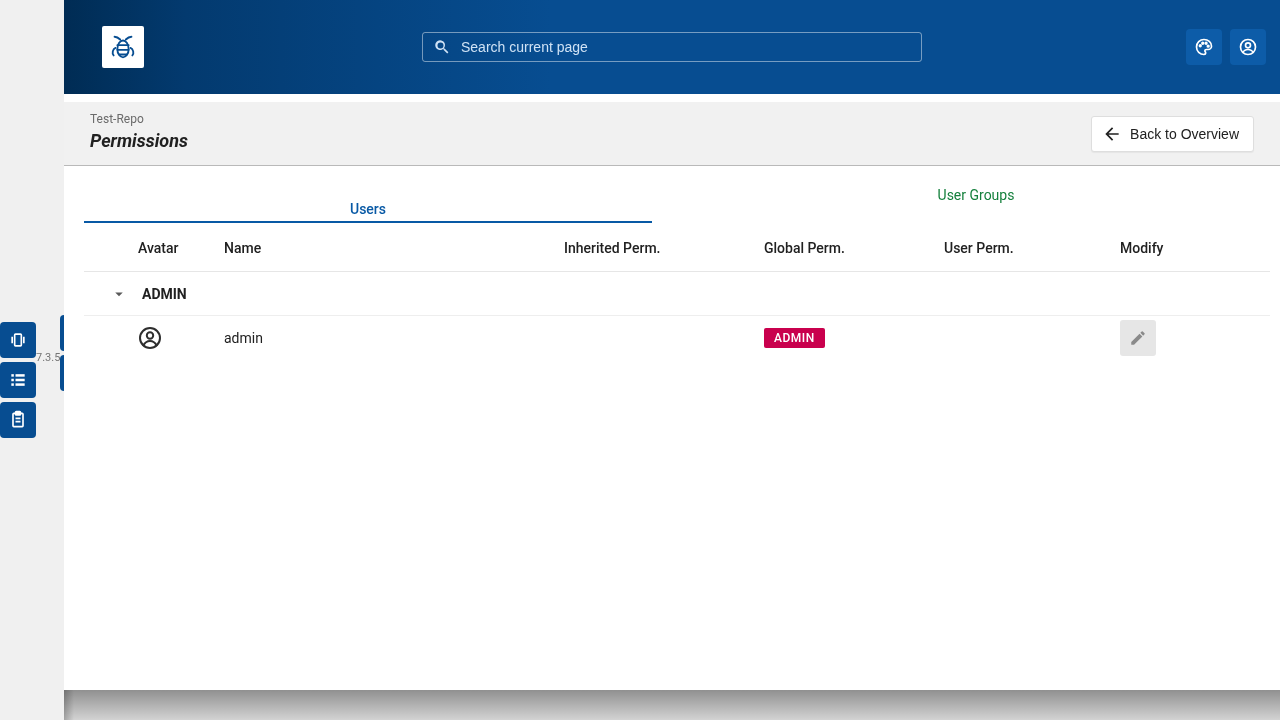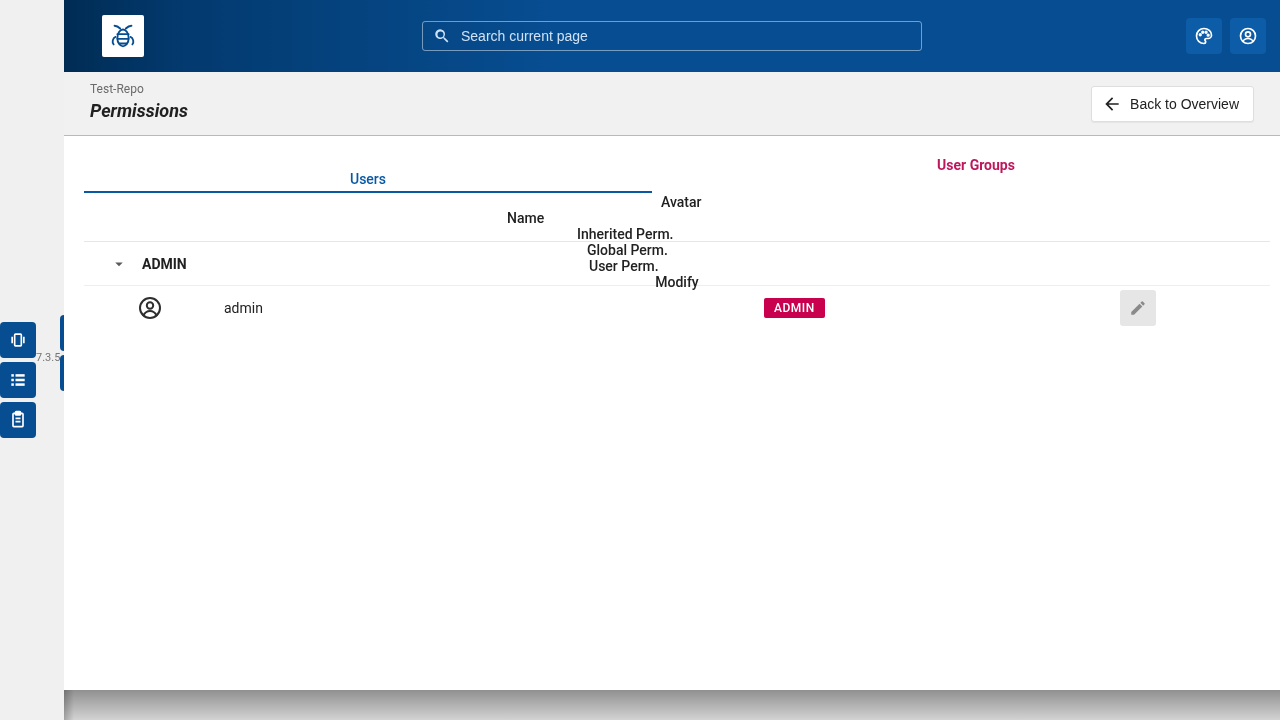--- a/index.html
+++ b/index.html
@@ -72,21 +72,21 @@
     position: absolute;
     left: 64px; top: 0;
     width: 1216px; height: 690px;
     background: #ffffff;
     z-index: 4;
     display: flex; flex-direction: column;
   }
 
   
   .topbar {
-    height: 72px;
+    height: 94px;
     background: linear-gradient(90deg, #002c54 0%, #033a6f 10%, #074D91 40%, #074D91 100%);
     display: flex; align-items: center;
     padding: 16px 14px;
     position: relative;
   }
   .logo-tile {
     width: 42px; height: 42px;
     background: #fff;
     border-radius: 2px;
     display: flex; align-items: center; justify-content: center;
@@ -123,20 +123,21 @@
   }
 
   
   .page-header {
     height: 64px;
     background: #f1f1f1;
     border-bottom: 1px solid #b9b9b9;
     display: flex; align-items: center;
     padding: 0 26px;
     position: relative;
+    margin-top: 8px;
   }
   .breadcrumb {
     font-size: 12px; color: #6a6a6a;
     position: absolute; top: 10px; left: 26px;
   }
   .page-title {
     font-size: 18px; font-weight: 700; color: #212121;
     margin-top: 14px;
     font-style: italic;
   }
@@ -156,46 +157,45 @@
   
   .tabs {
     display: flex;
     height: 58px;
     border-bottom: 1px solid transparent;
   }
   .tab {
     flex: 1;
     display: flex; align-items: center; justify-content: center;
     font-size: 14px;
-    color: #be185d;
+    color: #15803d;
     cursor: pointer;
     position: relative;
     margin: 0 20px;
-    font-weight: bold;
   }
   .tab.active {
     color: #0859a5;
     font-weight: 500;
     margin-top: 28px;
   }
   .tab.active::after {
     content: "";
     position: absolute;
     left: 0; right: 0; bottom: 0;
     height: 2px; background: #0859a5;
   }
 
   
   .table-wrap { padding: 0 10px 0 20px; }
   .thead {
     display: flex;
     height: 48px;
     align-items: center;
     border-bottom: 1px solid #e6e6e6;
-    font-size: 14px; color: #212121; font-weight: 500; flex-direction: column;
+    font-size: 14px; color: #212121; font-weight: 500;
   }
   .col-avatar { width: 140px; padding-left: 54px; }
   .col-name   { width: 340px; }
   .col-inh    { width: 200px; }
   .col-glob   { width: 180px; }
   .col-loc    { width: 176px; }
   .col-mod    { flex: 1; }
 
   .group-row {
     display: flex; align-items: center;

